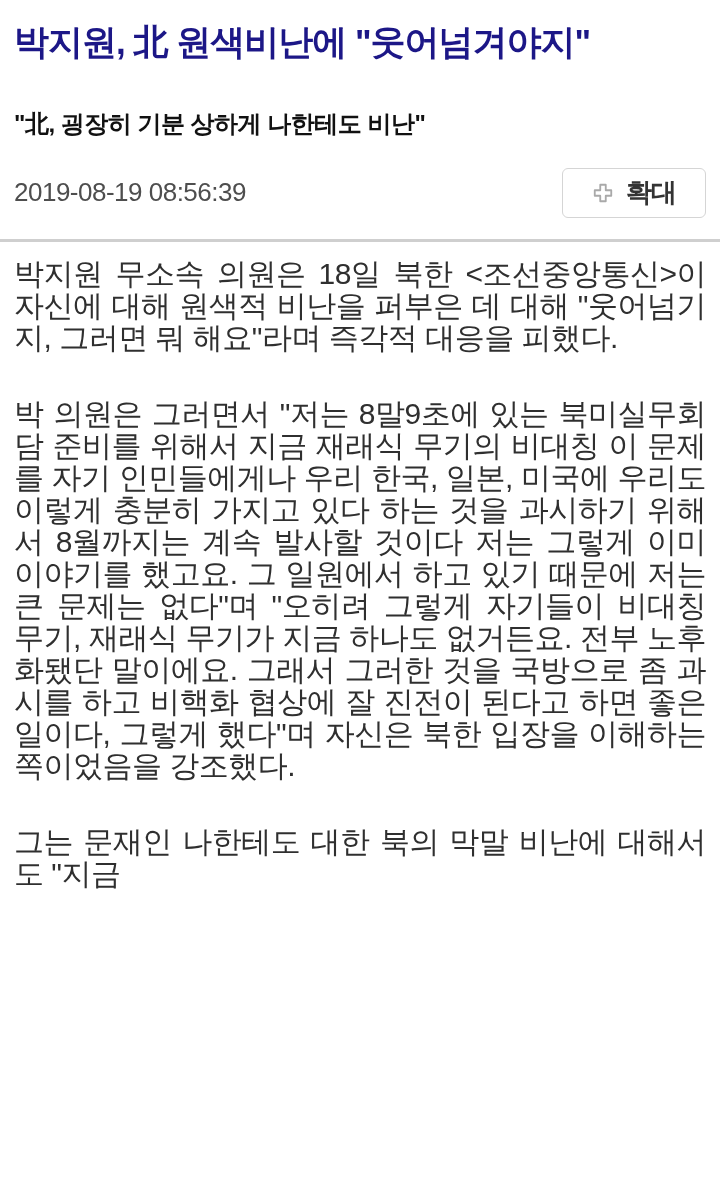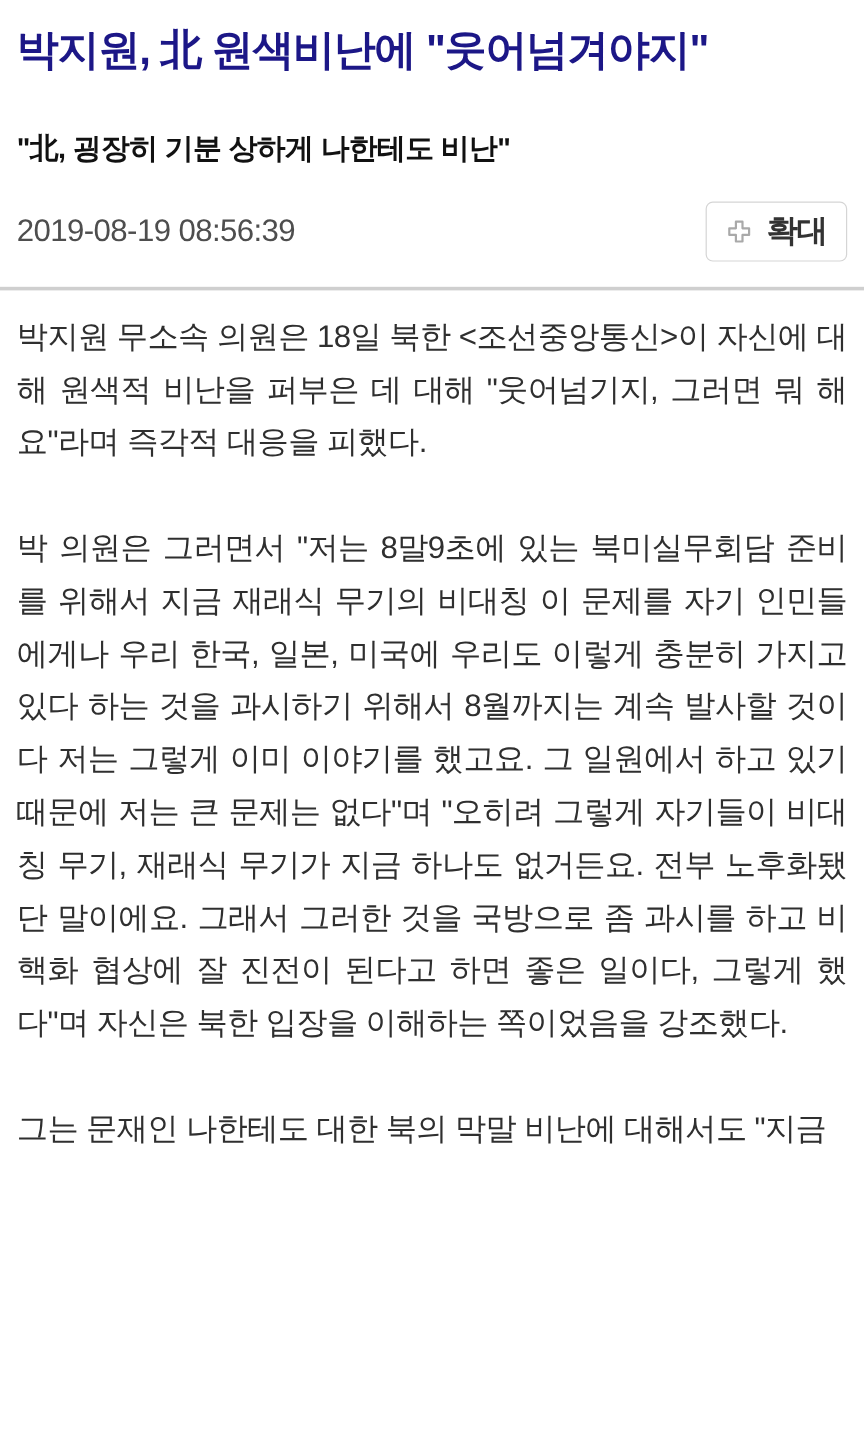--- a/index.html
+++ b/index.html
@@ -40,21 +40,21 @@
     letter-spacing: -0.5px;
   }
   .btn-group { display: flex; gap: 8px; }
   .tool-btn {
     display: flex;
     align-items: center;
     justify-content: center;
     gap: 12px;
     height: 50px;
     min-width: 110px;
-    padding: 0 16px;
+    padding: 0 29px;
     background: #ffffff;
     border: 1px solid var(--button_border, #d5d5d5);
     border-radius: 6px;
     font-size: 26px;
     font-weight: bold;
     color: var(--button_text, #333333);
     letter-spacing: -1px;
     cursor: pointer;
     font-family: inherit;
   }
@@ -63,22 +63,22 @@
   .divider {
     margin: 21px -14px 0 -14px;
     height: 3px;
     background: var(--divider_color, #cfcfcf);
     border: none;
   }
 
   .article-body { margin-top: 16px; }
   .para {
     margin: 0 0 44px 0;
-    font-size: 26px;
-    line-height: 44px;
+    font-size: 30px;
+    line-height: 32px;
     letter-spacing: -0.5px;
     color: var(--body_text, #2f2f2f);
     text-align: justify;
     word-break: normal;
   }
 </style>
 </head>
 <body>
 
 <div class="container">

